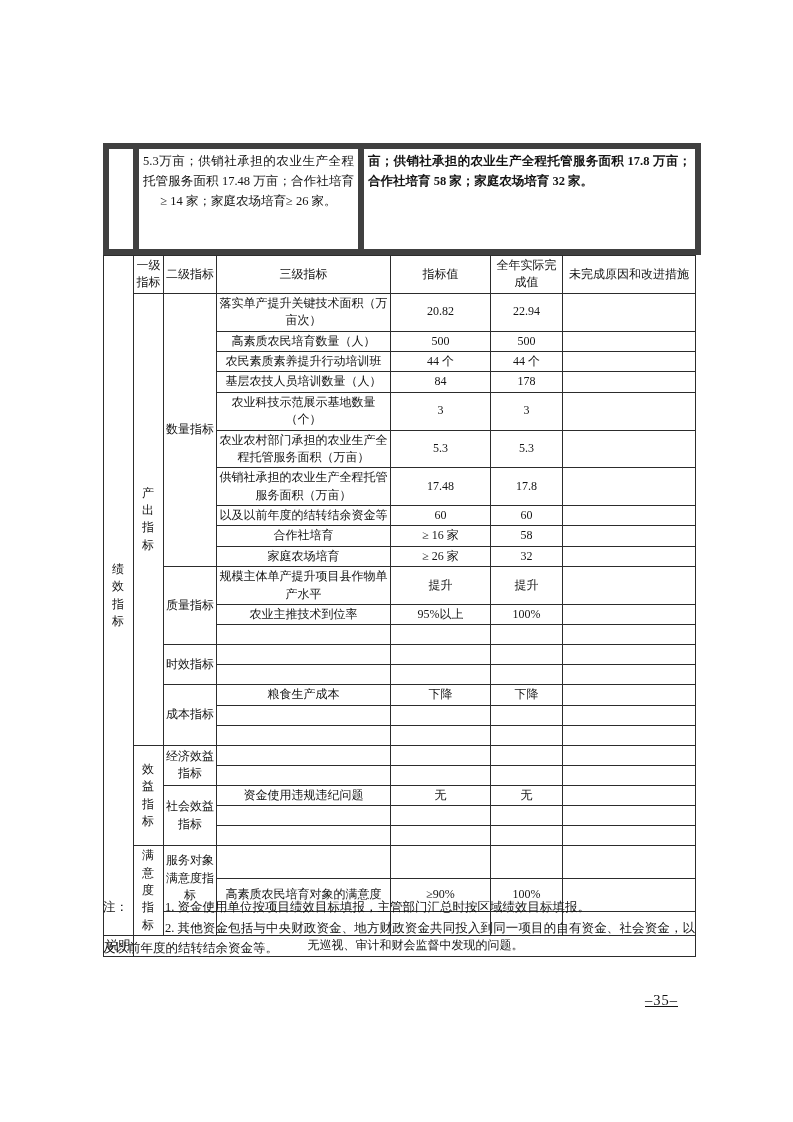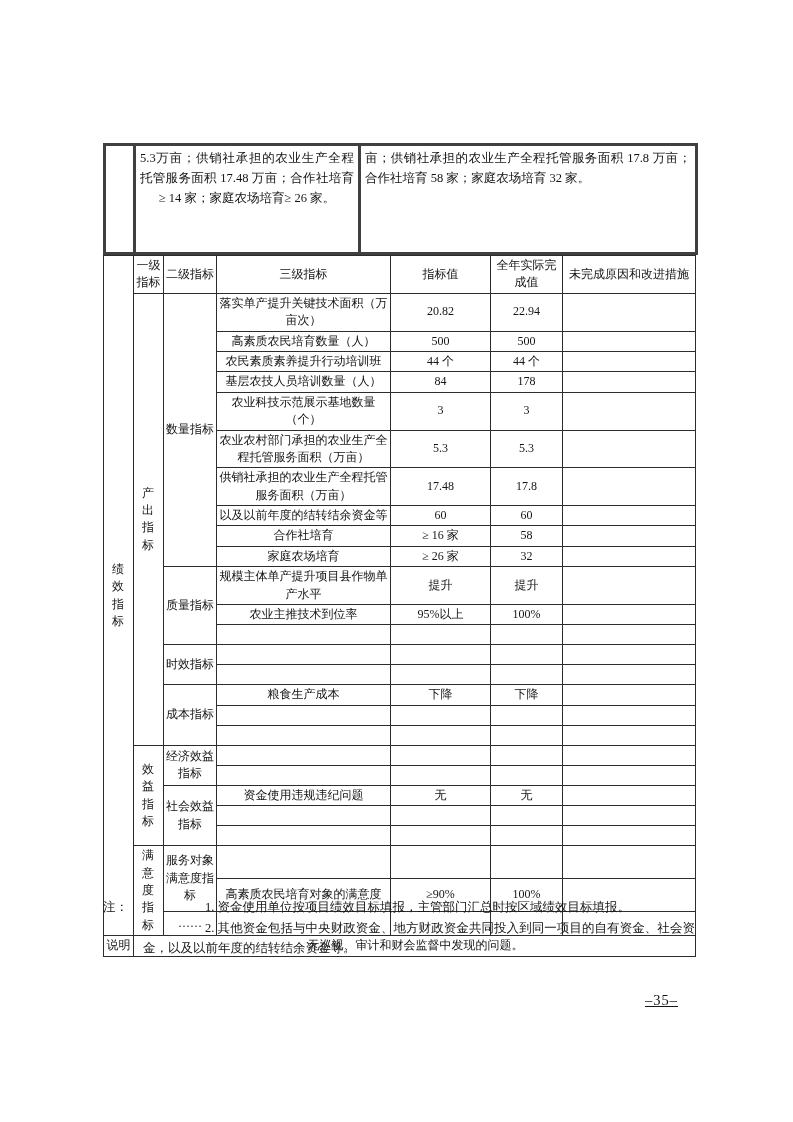--- a/index.html
+++ b/index.html
@@ -6,46 +6,46 @@
   .page{
     position:relative;width:793px;height:1122px;background:#ffffff;margin:0 auto;
     font-family:"Liberation Serif","DejaVu Serif",serif;color:#141414;overflow:hidden;
   }
   
   .cont-table{
     position:absolute;left:103px;top:143px;width:592px;height:112px;
     border-collapse:collapse;table-layout:fixed;
   }
   .cont-table td{
-    border:3px solid #404040;vertical-align:top;font-size:12.5px;line-height:1.6;
+    border:6px solid #404040;vertical-align:top;font-size:12.5px;line-height:1.6;
     padding:2px 4px;overflow:hidden;
   }
   .cont-left{text-align:justify;text-align-last:center;}
-  .cont-right{text-align:justify;}
+  .cont-right{text-align:justify;font-weight:bold;}
   
   .perf-table{
     position:absolute;left:103px;top:255px;width:592px;
     border-collapse:collapse;table-layout:fixed;
   }
   .perf-table td{
     border:1px solid #2c2c2c;font-size:12px;line-height:1.45;text-align:center;
     vertical-align:middle;padding:1px 2px;overflow:hidden;height:17px;
     word-break:break-all;
   }
   .perf-table .hdr td{font-size:12px;height:33px;}
   .vlabel{letter-spacing:1px;font-size:12.5px;}
   .l2cell{font-size:12px;margin-left:6px;}
   .name-cell{text-align:center;}
   .remark-text{text-align:left;padding-left:4px !important;}
   
   .notes{
     position:absolute;left:103px;top:897px;width:592px;font-size:12.5px;line-height:1.65;
   }
   .notes .note-label{position:absolute;left:0;top:0;}
-  .notes .note-item{text-indent:62px;text-align:justify;padding-left:40px;}
+  .notes .note-item{text-indent:62px;text-align:justify;}
   
   .page-number{
     position:absolute;left:645px;top:992px;font-size:14.5px;letter-spacing:1px;text-decoration:underline;
   }
 </style>
 </head>
 <body>
 
 <div class="page">
 

